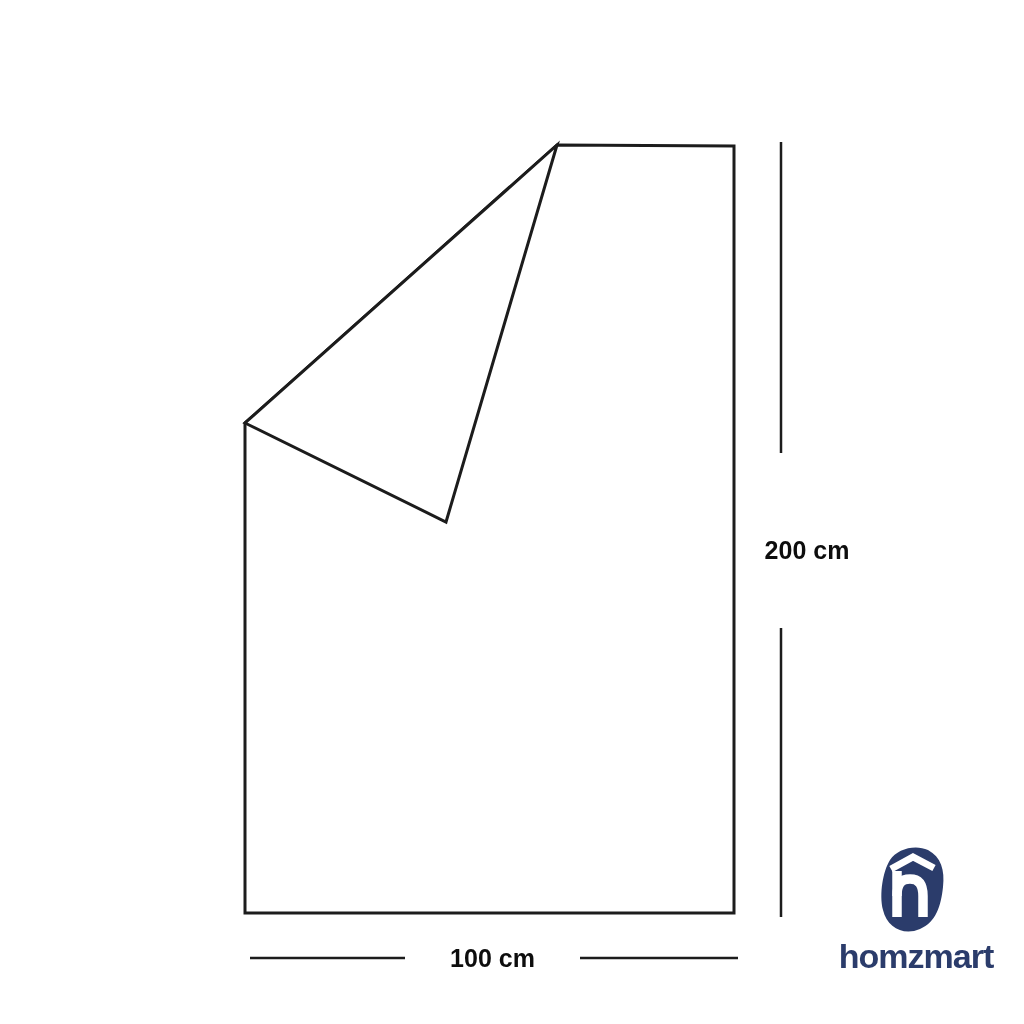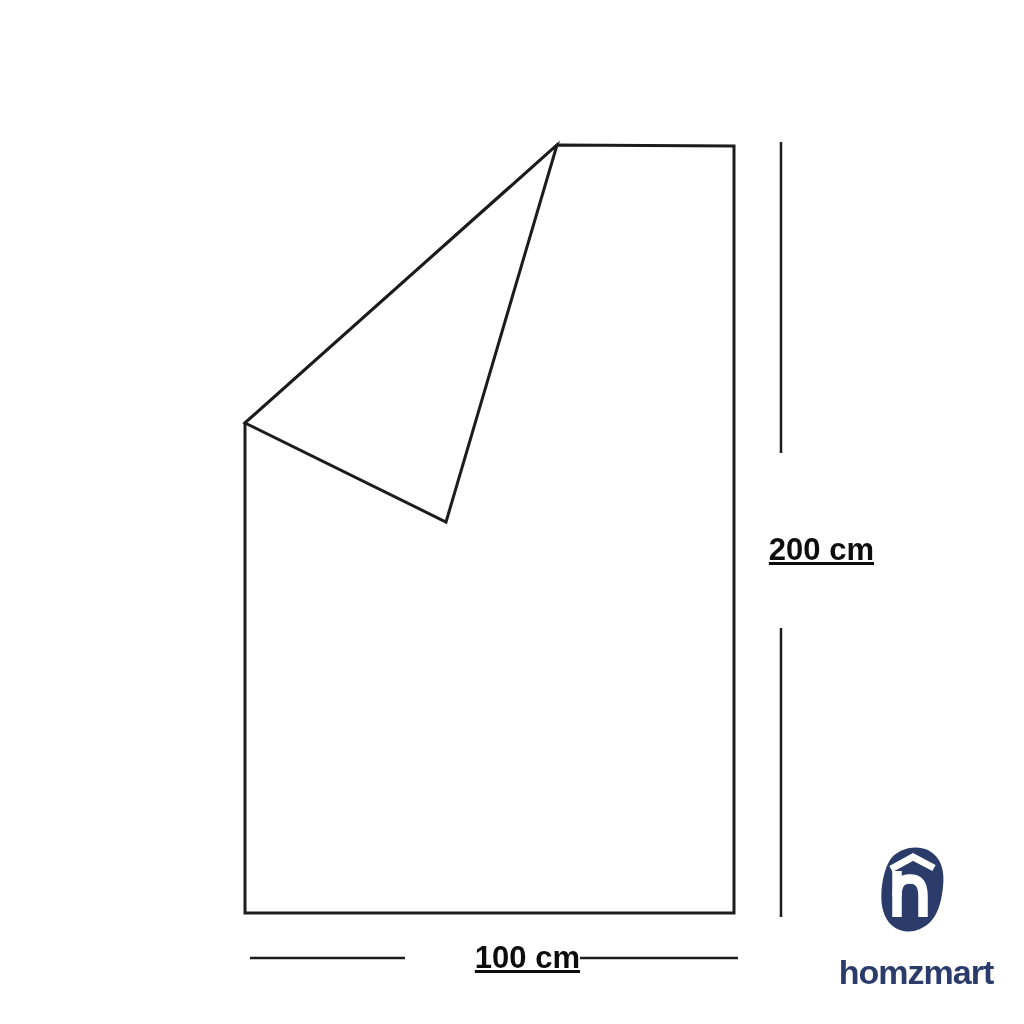--- a/index.html
+++ b/index.html
@@ -36,41 +36,39 @@
   .blob {
     fill: var(--brand-color, #2b3c6b);
   }
   .logo-stroke {
     fill: none;
     stroke: #ffffff;
   }
   .dim-label {
     position: absolute;
     font-weight: bold;
-    font-size: 31px;
+    font-size: 25px;
     line-height: 34px;
     color: #0d0d0d;
-    text-align: right;
+    text-align: center;
     letter-spacing: 0px;
     white-space: nowrap;
-    text-decoration: underline;
   }
   .brand-wordmark {
     position: absolute;
     left: 828px;
     top: 938px;
     width: 176px;
     text-align: center;
     font-weight: bold;
     font-size: 34px;
     line-height: 36px;
     letter-spacing: -1px;
     color: var(--brand-color, #2b3c6b);
     white-space: nowrap;
-    margin-top: 16px;
   }
 </style>
 </head>
 <body>
 
 <div class="canvas">
 
   <svg class="scene" viewBox="0 0 1024 1024" aria-hidden="true">
 
     <g>

